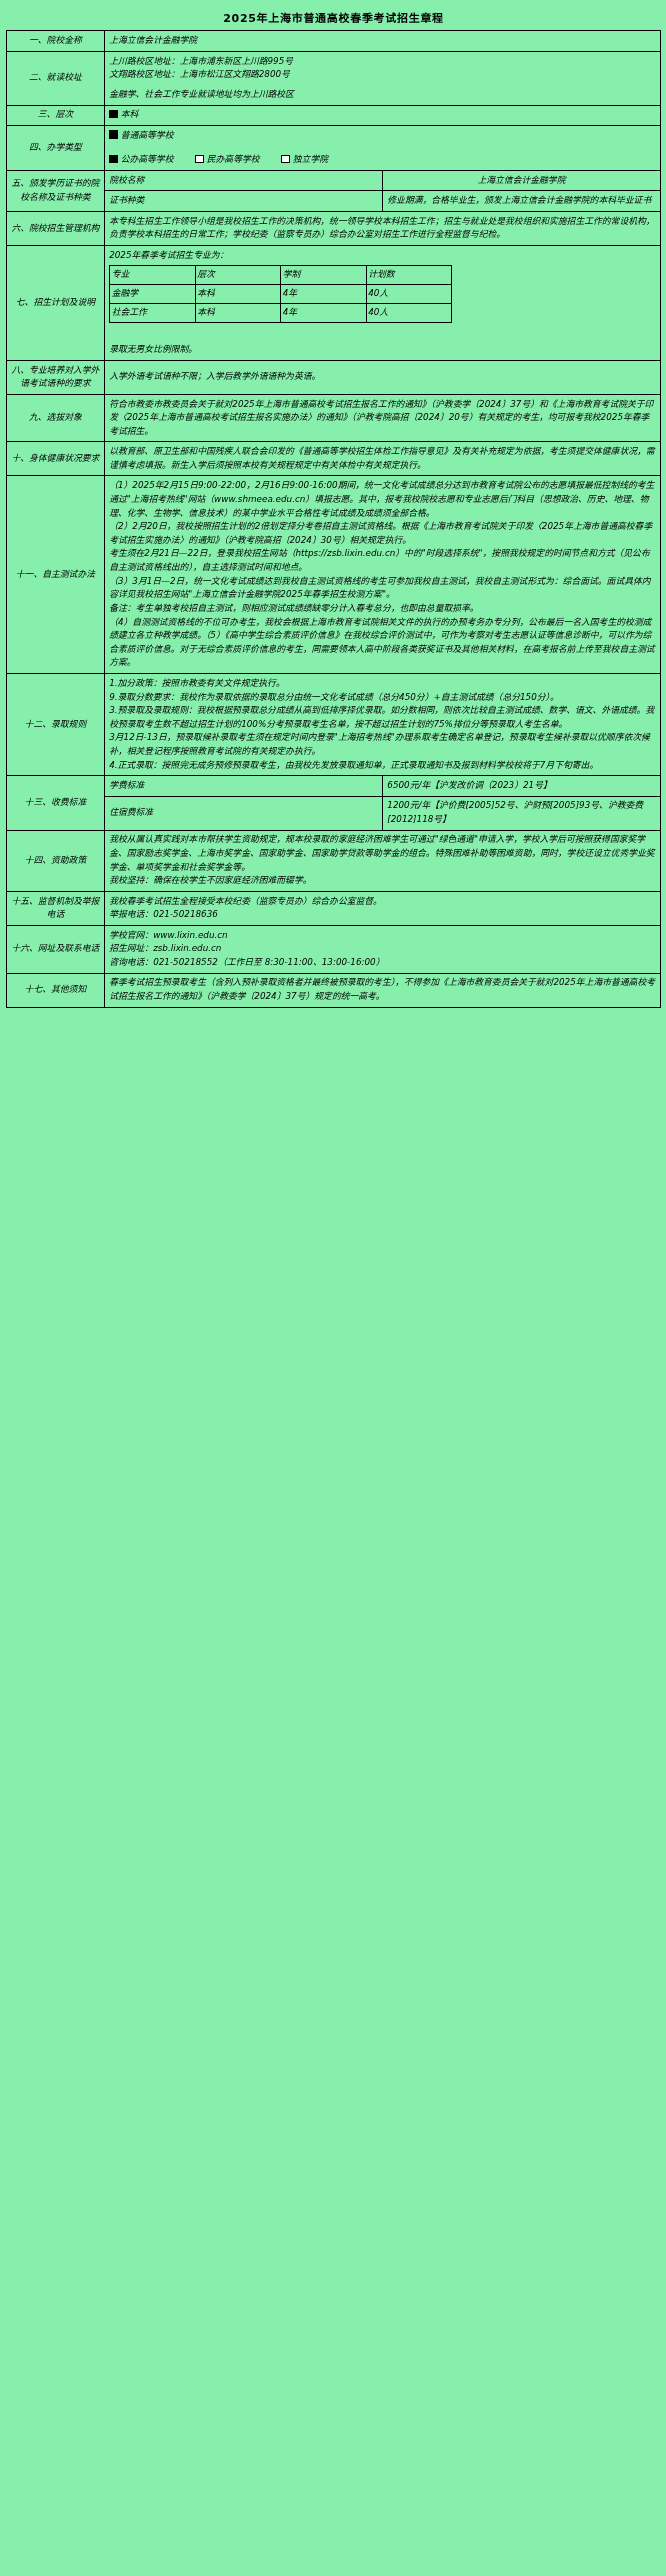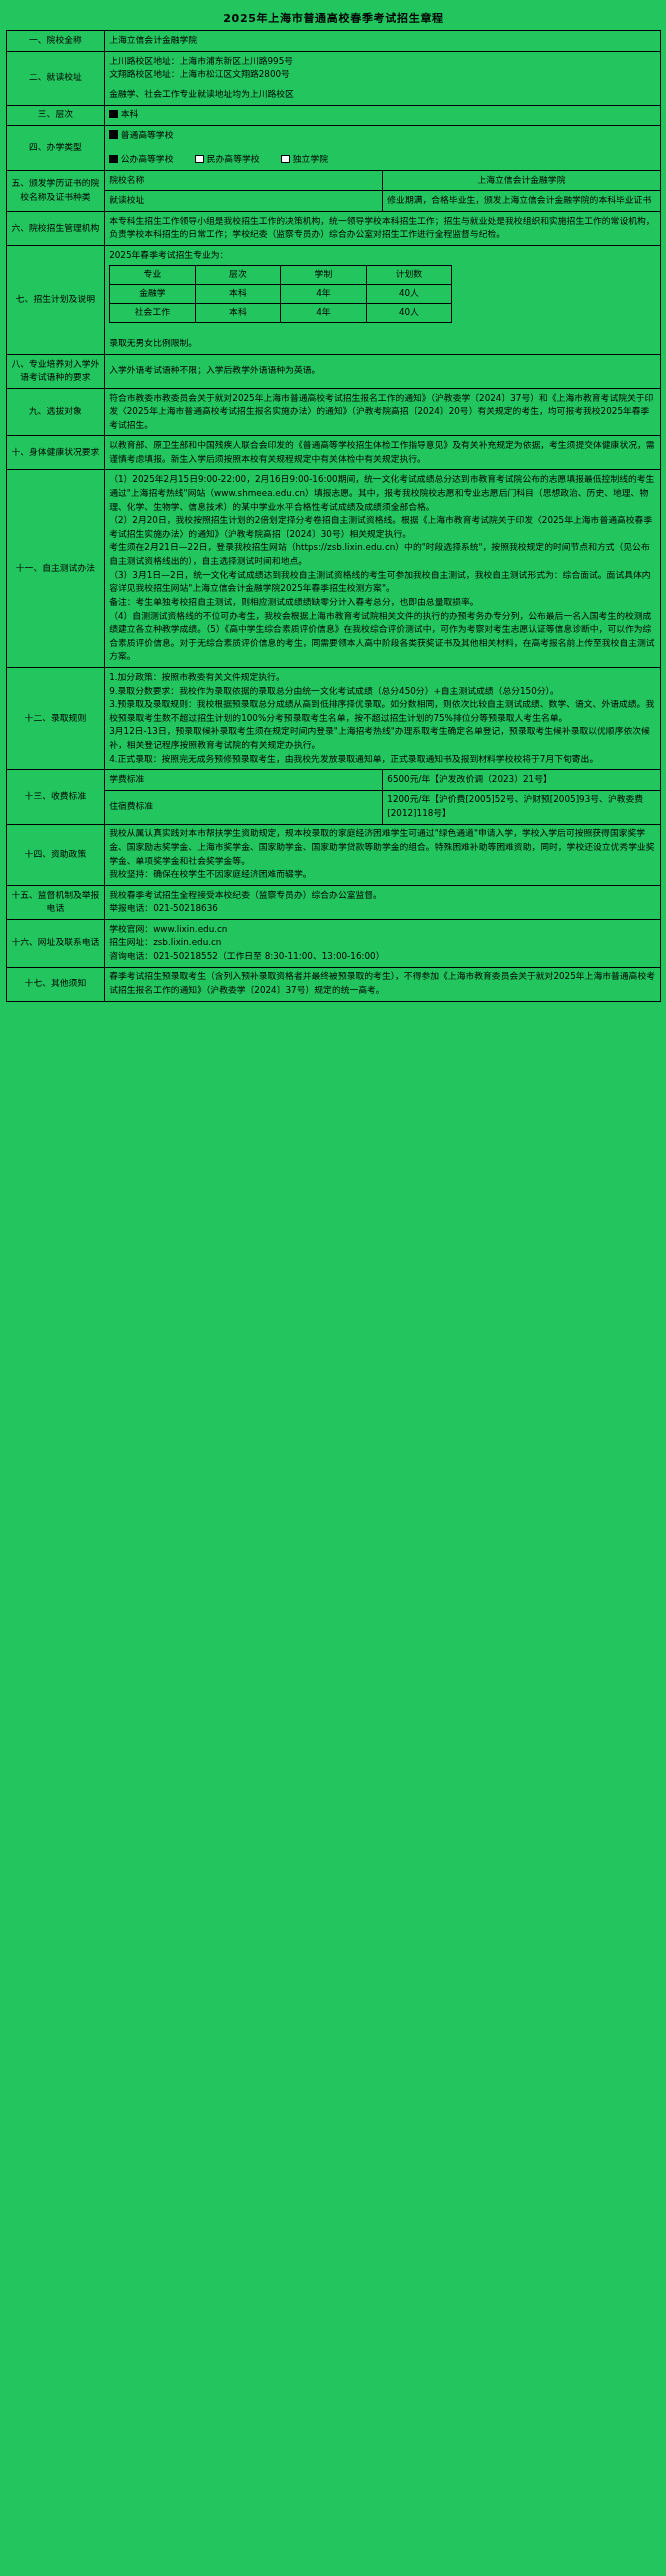--- a/index.html
+++ b/index.html
@@ -10,41 +10,42 @@
   body {
     font-family: "DejaVu Sans", "Liberation Sans", sans-serif;
     font-size: 8px;
     color: #000;
   }
   .page {
     width: 667px;
     min-height: 2576px;
     box-sizing: border-box;
     padding: 5.8px 5.8px 7.3px 5.8px;
-    background: #22c55e;
+    background: #86efac;
   }
   .doc-title {
     text-align: center;
     font-size: 11px;
     font-weight: bold;
     letter-spacing: 0.7px;
     padding: 2.9px 0 5.8px 0;
   }
   table.main {
     width: 655px;
     border-collapse: collapse;
     table-layout: fixed;
     margin: 0 auto;
   }
   table.main > tbody > tr > td {
     border: 0.7px solid #000;
     vertical-align: middle;
     padding: 2.9px 4.4px;
     font-size: 8.8px;
     line-height: 1.55;
+    font-style: italic;
   }
   td.label {
     width: 88px;
     text-align: center;
     font-weight: normal;
     vertical-align: middle;
   }
   td.sublabel {
     width: 80px;
     vertical-align: middle;
@@ -78,26 +79,25 @@
   .addr-line { display: block; }
   .addr-gap { margin-top: 6px; }
   .plan-note { margin-bottom: 2.9px; }
   table.plan {
     border-collapse: collapse;
     width: 343px;
     table-layout: fixed;
   }
   table.plan td, table.plan th {
     border: 0.7px solid #000;
-    text-align: center;
     font-size: 8.8px;
     padding: 2.2px 1.5px;
     font-weight: normal;
   }
-  .plan-after { margin-top: 14px; }
+  .plan-after { margin-top: 20px; }
   .para { margin: 0 0 1.5px 0; }
   .rule-list p { margin: 0; }
 </style>
 </head>
 <body>
 
 <div class="page">
 
   <div class="doc-title">2025年上海市普通高校春季考试招生章程</div>
 
@@ -148,21 +148,21 @@
           </div>
         </td>
       </tr>
 
       <tr>
         <td class="label" rowspan="2">五、颁发学历证书的院校名称及证书种类</td>
         <td class="sublabel">院校名称</td>
         <td class="value-center">上海立信会计金融学院</td>
       </tr>
       <tr>
-        <td class="sublabel">就读校址</td>
+        <td class="sublabel">证书种类</td>
         <td class="value">修业期满，合格毕业生，颁发上海立信会计金融学院的本科毕业证书</td>
       </tr>
 
       <tr>
         <td class="label">六、院校招生管理机构</td>
         <td class="value" colspan="2">本专科生招生工作领导小组是我校招生工作的决策机构，统一领导学校本科招生工作；招生与就业处是我校组织和实施招生工作的常设机构，负责学校本科招生的日常工作；学校纪委（监察专员办）综合办公室对招生工作进行全程监督与纪检。</td>
       </tr>
 
       <tr>
         <td class="label">七、招生计划及说明</td>

